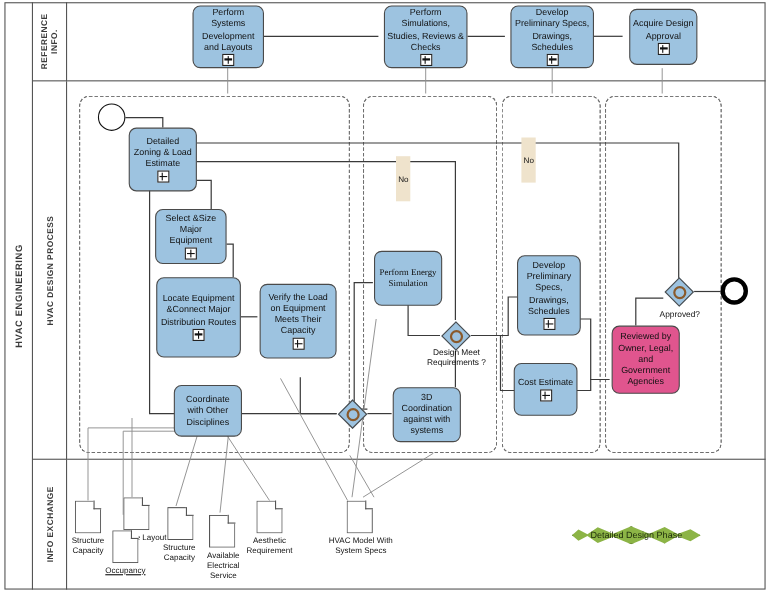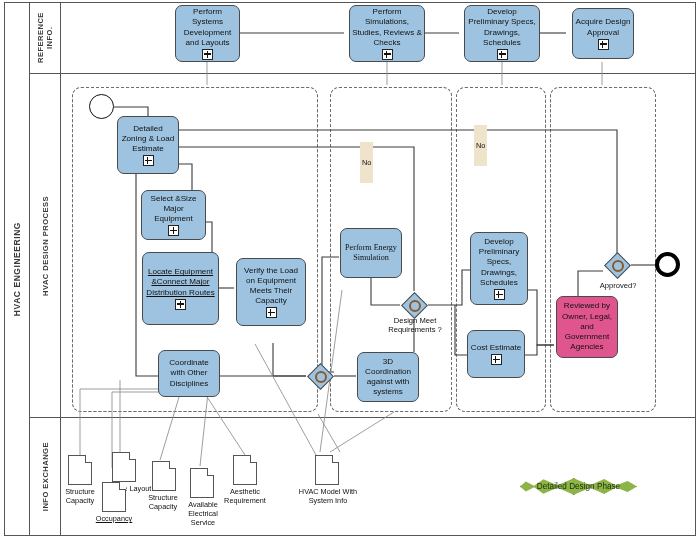--- a/index.html
+++ b/index.html
@@ -199,21 +199,21 @@
   <div class="task" style="left:117px;top:116px;width:62px;height:58px;">
     <span class="tlabel">Detailed Zoning &amp; Load Estimate</span>
     <span class="plus"></span>
   </div>
 
   <div class="task" style="left:141px;top:190px;width:65px;height:50px;">
     <span class="tlabel">Select &amp;Size Major Equipment</span>
     <span class="plus"></span>
   </div>
 
-  <div class="task" style="left:142px;top:252px;width:77px;height:73px;text-decoration:underline;">
+  <div class="task" style="left:142px;top:252px;width:77px;height:73px;">
     <span class="tlabel">Locate Equipment &amp;Connect Major Distribution Routes</span>
     <span class="plus"></span>
   </div>
 
   <div class="task" style="left:236px;top:258px;width:70px;height:68px;">
     <span class="tlabel">Verify the Load on Equipment Meets Their Capacity</span>
     <span class="plus"></span>
   </div>
 
   <div class="task" style="left:158px;top:350px;width:62px;height:47px;">
@@ -295,20 +295,20 @@
   <div class="doc" style="left:233px;top:455px;">
     <div class="sheet"></div>
     <div class="fold"></div>
   </div>
   <div class="doc-label" style="left:216px;top:487px;width:58px;">Aesthetic Requirement</div>
 
   <div class="doc" style="left:315px;top:455px;">
     <div class="sheet"></div>
     <div class="fold"></div>
   </div>
-  <div class="doc-label" style="left:292px;top:487px;width:72px;">HVAC Model With System Info</div>
+  <div class="doc-label" style="left:292px;top:487px;width:72px;">HVAC Model With System Specs</div>
 
   <div class="banner">
     <div class="ribbon"></div>
     <div class="btext">Detailed Design Phase</div>
   </div>
 
 </div>
 
 </body></html>

